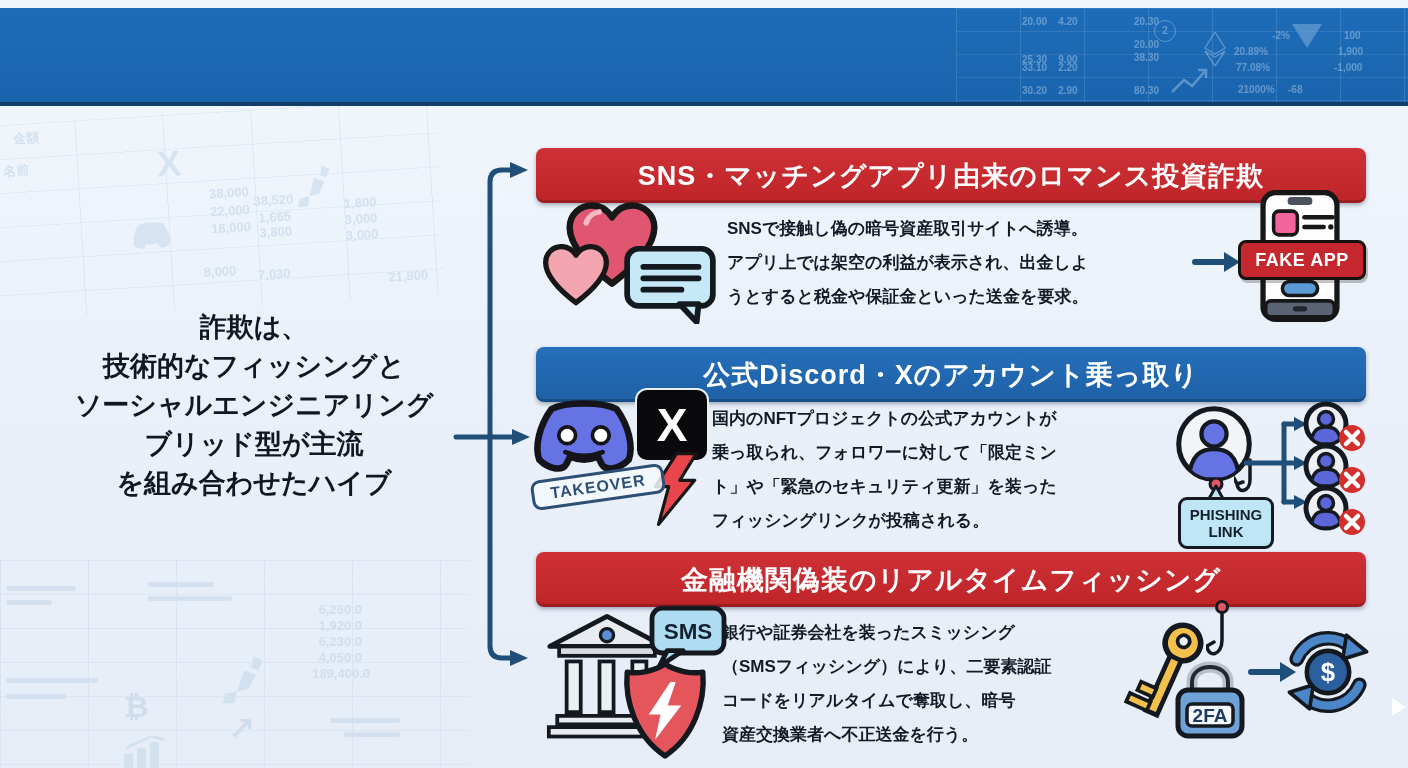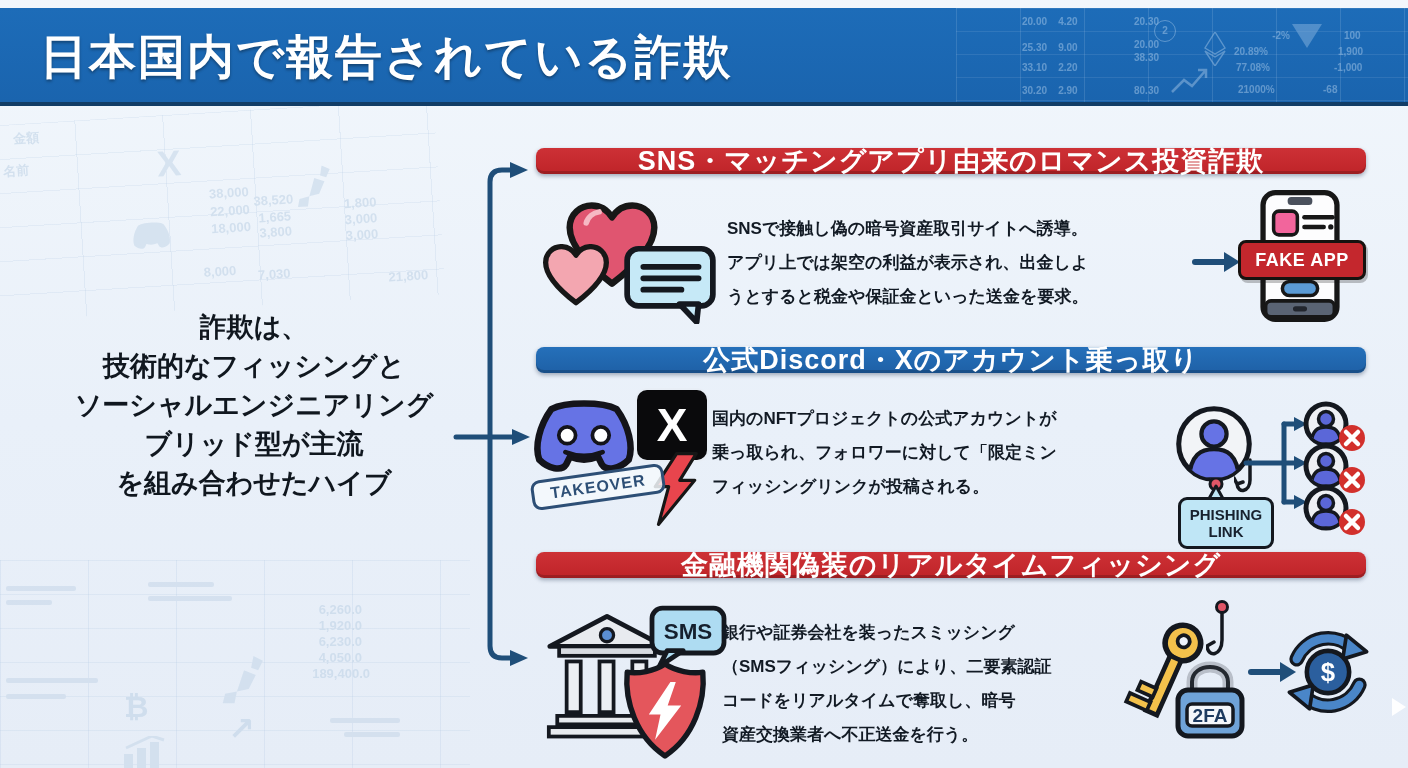--- a/index.html
+++ b/index.html
@@ -27,21 +27,21 @@
   .wm-lines{background-image:
         repeating-linear-gradient(to right, rgba(150,180,215,.30) 0 1px, transparent 1px 88px),
         repeating-linear-gradient(to bottom, rgba(150,180,215,.26) 0 1px, transparent 1px 34px);}
   .dash{position:absolute;background:#c6d6e8;border-radius:2px;height:5px;}
 
   
   #summary{left:28px;top:308px;width:452px;text-align:center;color:#10171f;
            font-size:27px;font-weight:800;line-height:39px;}
 
   
-  .sec-hdr{left:536px;width:830px;height:26px;border-radius:8px;
+  .sec-hdr{left:536px;width:830px;height:55px;border-radius:8px;
            display:flex;align-items:center;justify-content:center;
            color:#fff;font-size:27px;font-weight:800;letter-spacing:1px;
            box-shadow:0 2px 4px rgba(10,30,60,.35), inset 0 -3px 0 rgba(0,0,0,.18);
            white-space:nowrap;}
   .sec-red{background:linear-gradient(180deg,#cd3136,#bf2429);}
   .sec-blue{background:linear-gradient(180deg,#2570ba,#1e60a6);}
 
   .desc{color:#121a24;font-size:17px;font-weight:700;line-height:34px;}
   .desc span{display:block;white-space:nowrap;}
 
@@ -115,47 +115,46 @@
       <rect x="2" y="18" width="9" height="14" fill="#c4d6e8"></rect>
       <rect x="15" y="12" width="9" height="20" fill="#c4d6e8"></rect>
       <rect x="28" y="6" width="9" height="26" fill="#c4d6e8"></rect>
       <path d="M4 12 L30 0 L42 4" stroke="#c4d6e8" stroke-width="3" fill="none"></path>
     </svg>
   </div>
 
   <div id="topbar" class="abs">
     <div id="hdr-wm" class="abs">
       <span class="hwm" style="left:66px;top:8px;">20.00    4.20</span>
-      <span class="hwm" style="left:66px;top:34px;">25.30    9.00</span>
+      <span class="hwm" style="left:66px;top:46px;">25.30    9.00</span>
       <span class="hwm" style="left:66px;top:54px;">33.10    2.20</span>
       <span class="hwm" style="left:66px;top:77px;">30.20    2.90</span>
       <span class="hwm" style="left:178px;top:8px;">20.30</span>
       <span class="hwm" style="left:178px;top:31px;">20.00</span>
       <span class="hwm" style="left:178px;top:44px;">38.30</span>
       <span class="hwm" style="left:178px;top:77px;">80.30</span>
       <span class="hwm" style="left:292px;top:22px;text-align:right;width:42px;">-2%</span>
       <span class="hwm" style="left:278px;top:38px;">20.89%</span>
       <span class="hwm" style="left:280px;top:54px;">77.08%</span>
       <span class="hwm" style="left:388px;top:22px;">100</span>
       <span class="hwm" style="left:382px;top:38px;">1,900</span>
       <span class="hwm" style="left:378px;top:54px;">-1,000</span>
       <span class="hwm" style="left:282px;top:76px;">21000%</span>
-      <span class="hwm" style="left:367px;top:76px;">-68</span>
+      <span class="hwm" style="left:332px;top:76px;">-68</span>
       <span class="hwm" style="left:198px;top:12px;width:20px;height:20px;border:1px solid rgba(225,240,255,.6);border-radius:50%;text-align:center;line-height:20px;">2</span>
       <svg class="abs" style="left:248px;top:24px;" width="22" height="34" viewBox="0 0 22 34">
         <path d="M11 0 L21 16 L11 22 L1 16 Z M11 25 L21 19 L11 34 L1 19 Z" fill="none" stroke="rgba(225,240,255,.6)" stroke-width="1.4"></path>
       </svg>
       <svg class="abs" style="left:336px;top:16px;" width="30" height="24" viewBox="0 0 30 24">
         <polygon points="0,0 30,0 15,24" fill="rgba(205,228,250,.55)"></polygon>
       </svg>
       <svg class="abs" style="left:214px;top:60px;" width="40" height="26" viewBox="0 0 40 26">
         <path d="M2 24 L14 12 L22 18 L36 2 M28 2 h8 v8" stroke="rgba(225,240,255,.6)" stroke-width="2.5" fill="none"></path>
       </svg>
     </div>
-    <div id="title" class="abs">日本国内で報告されている詐欺</div>
   </div>
 
   <div id="summary" class="abs">
     <span style="display:block;">詐欺は、</span>
     <span style="display:block;">技術的なフィッシングと</span>
     <span style="display:block;">ソーシャルエンジニアリング</span>
     <span style="display:block;">ブリッド型が主流</span>
     <span style="display:block;">を組み合わせたハイブ</span>
   </div>
 
@@ -228,20 +227,21 @@
 
   <svg class="abs" style="left:646px;top:452px;" width="58" height="74" viewBox="0 0 62 94">
     <path d="M33 2 L6 44 H23 L10 92 L56 36 H37 L58 2 Z" fill="#e8454d" stroke="#161616" stroke-width="4" stroke-linejoin="round"></path>
   </svg>
 
   <div id="stamp" class="abs">TAKEOVER</div>
 
   <div class="abs desc" style="left:712px;top:402px;width:462px;">
     <span>国内のNFTプロジェクトの公式アカウントが</span>
     <span>乗っ取られ、フォロワーに対して「限定ミン</span>
+    <span>ト」や「緊急のセキュリティ更新」を装った</span>
     <span>フィッシングリンクが投稿される。</span>
   </div>
 
   <svg class="abs" style="left:1172px;top:402px;" width="84" height="84" viewBox="0 0 100 100">
     <defs>
         <clipPath id="avClipBig">
           <circle cx="50" cy="50" r="41"></circle>
         </clipPath>
       </defs>
     <circle cx="50" cy="50" r="42" fill="#f2f4f7" stroke="#14181f" stroke-width="6"></circle>

